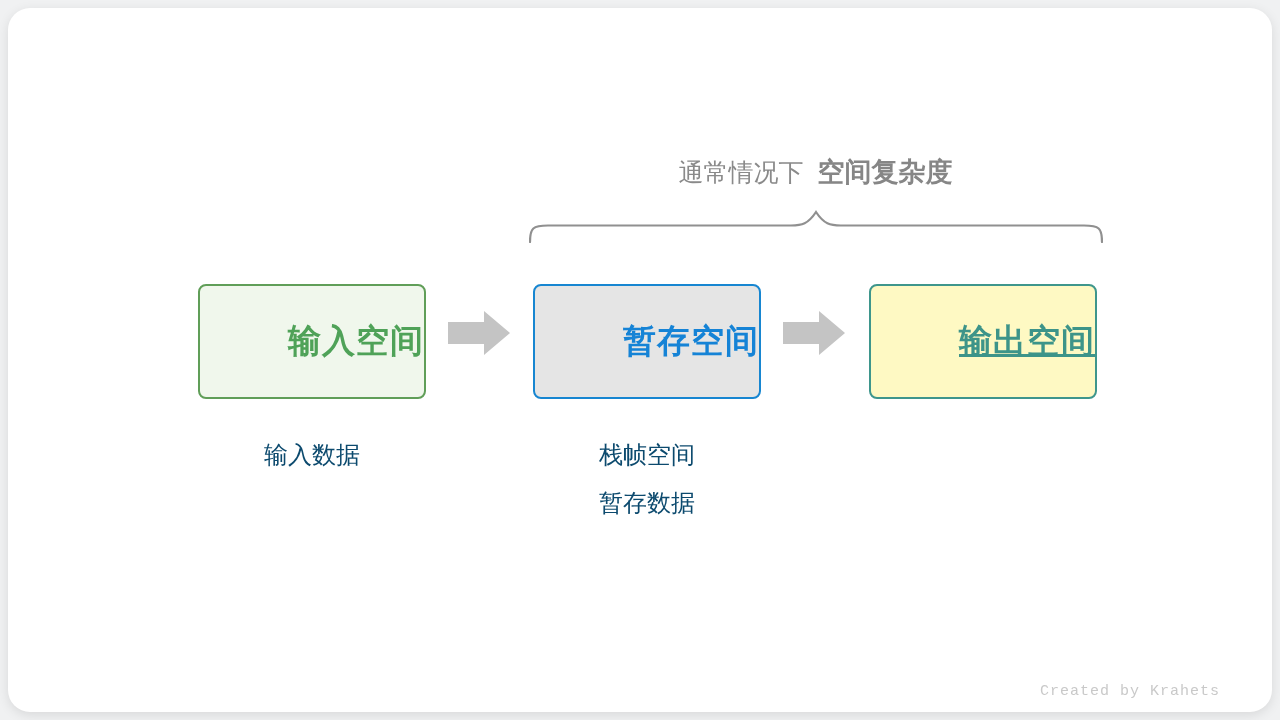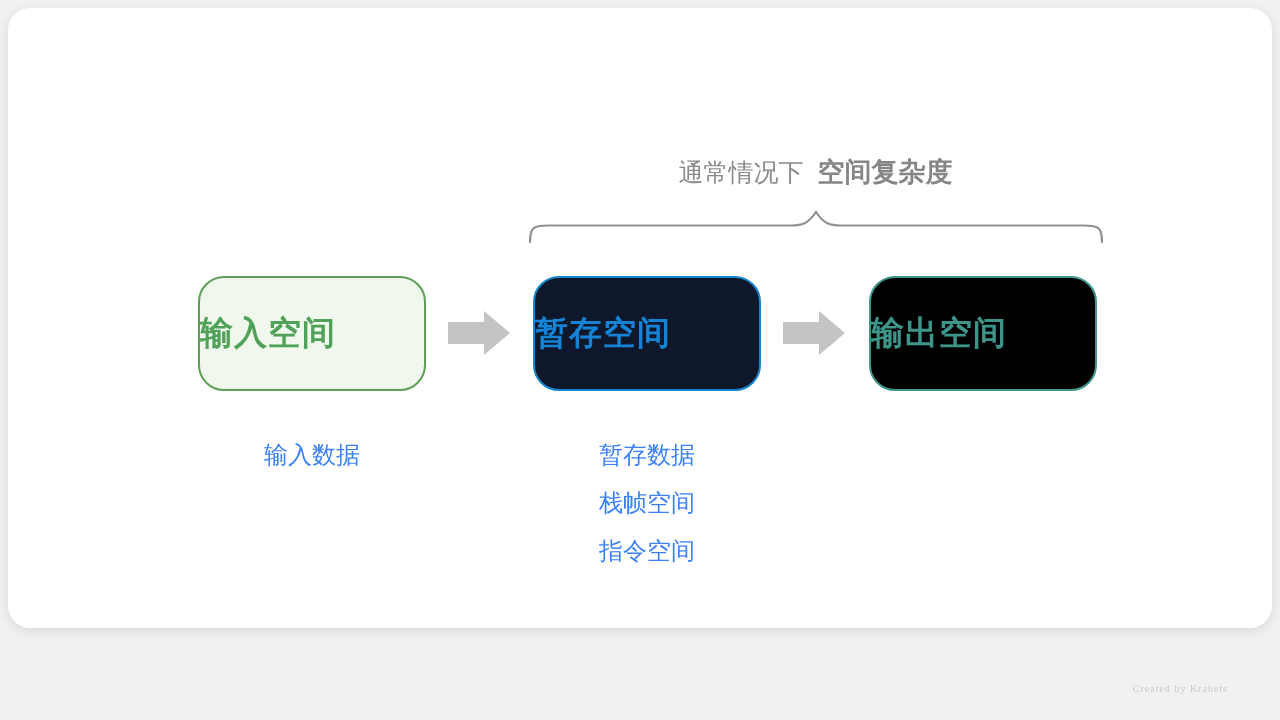--- a/index.html
+++ b/index.html
@@ -6,21 +6,21 @@
   html, body { width: 1280px; height: 720px; }
   body {
     font-family: "Liberation Sans", sans-serif;
     background: #f0f1f2;
     position: relative;
     overflow: hidden;
   }
   .card {
     position: absolute;
     left: 8px; top: 8px;
-    width: 1264px; height: 620px;
+    width: 1264px; height: 704px;
     background: #ffffff;
     border-radius: 22px;
     box-shadow: 0 3px 12px rgba(0,0,0,0.10);
   }
   
   .title-row {
     position: absolute;
     left: 520px; top: 146px;
     width: 575px; height: 40px;
     display: flex;
@@ -33,62 +33,62 @@
   .title-bold { font-size: 27px; font-weight: 800; color: #868686; }
   
   .brace-wrap {
     position: absolute;
     left: 521px; top: 202px;
     width: 574px; height: 33px;
   }
   
   .flow-box {
     position: absolute;
-    top: 268px;
+    top: 276px;
     width: 228px; height: 115px;
-    border-radius: 26px;
+    border-radius: 8px;
     border: 2.5px solid;
     display: flex;
     align-items: center;
-    justify-content: flex-start;
+    justify-content: flex-end;
     font-size: 33px;
     font-weight: 800;
     letter-spacing: 1px;
   }
   .box-input  { left: 190px; border-color: #609e58; background: #f0f7ec; color: #4fa258; }
-  .box-temp   { left: 525px; border-color: #1786d1; background: #0f172a; color: #1583d6; }
-  .box-output { left: 861px; border-color: #3e968c; background: #000000; color: #3d9489; }
+  .box-temp   { left: 525px; border-color: #1786d1; background: #e5e5e5; color: #1583d6; }
+  .box-output { left: 861px; border-color: #3e968c; background: #fef9c3; color: #3d9489; text-decoration: underline; }
   
   .arrow {
     position: absolute;
     top: 303px;
     width: 62px; height: 44px;
   }
   .arrow-1 { left: 440px; }
   .arrow-2 { left: 775px; }
   
   .note-col {
     position: absolute;
     top: 423px;
     width: 228px;
     text-align: center;
-    color: #3b82f6;
+    color: #0c4a6e;
     font-size: 24px;
     line-height: 48px;
     font-weight: 400;
   }
   .note-input  { left: 190px; }
   .note-temp   { left: 525px; }
   .note-output { left: 861px; }
   
   .credit {
     position: absolute;
-    right: 44px; top: 675px;
-    font-family: Liberation Serif, serif;
-    font-size: 10px;
+    right: 52px; top: 675px;
+    font-family: Liberation Mono, monospace;
+    font-size: 15px;
     letter-spacing: 1px;
     color: #c9c9c9;
   }
 </style>
 </head>
 <body>
 
 <div class="card">
 
   <div class="title-row">
@@ -124,21 +124,20 @@
 
   <div class="flow-box box-output">
     <span>输出空间</span>
   </div>
 
   <div class="note-col note-input">
     <div>输入数据</div>
   </div>
 
   <div class="note-col note-temp">
+    <div>栈帧空间</div>
     <div>暂存数据</div>
-    <div>栈帧空间</div>
-    <div>指令空间</div>
   </div>
 
 
   <div class="credit">Created by Krahets</div>
 
 </div>
 
 </body></html>

